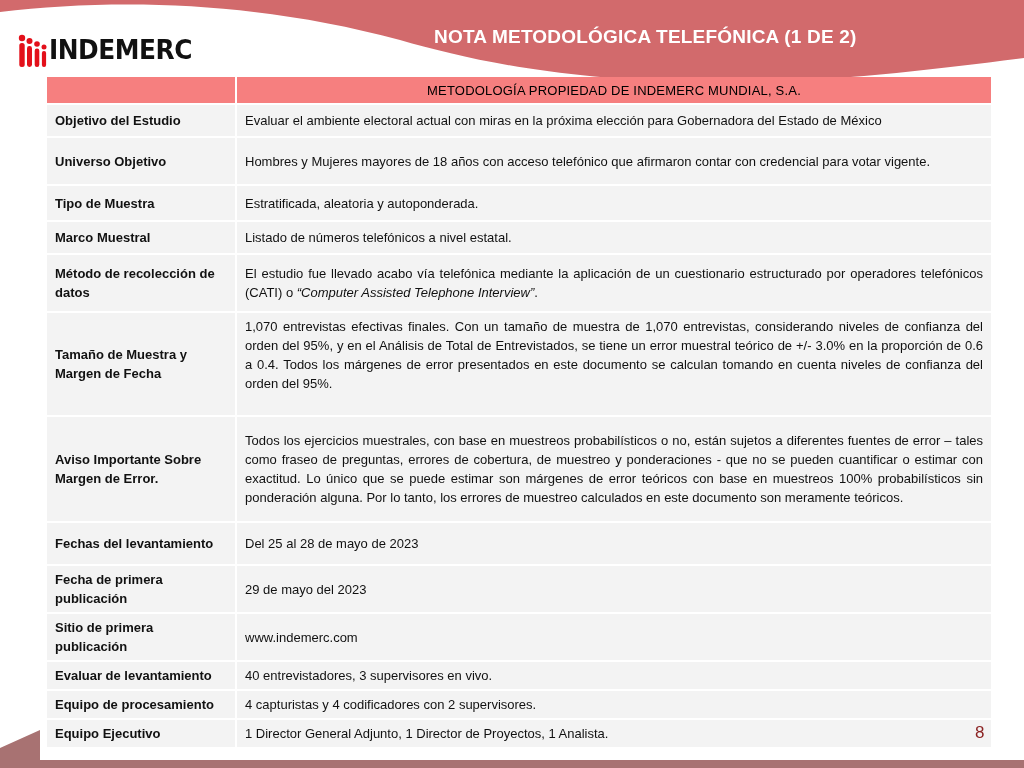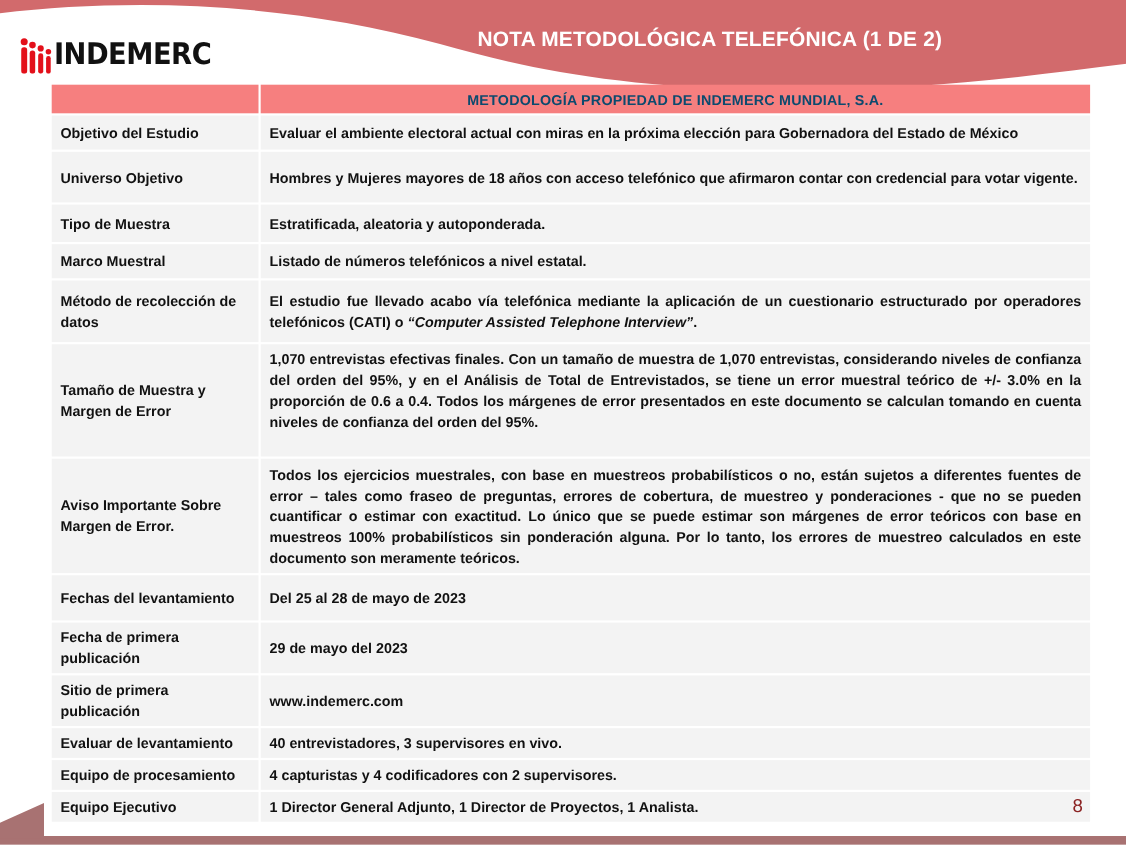--- a/index.html
+++ b/index.html
@@ -23,26 +23,26 @@
     }
     .page-title {
       position: absolute; left: 434px; top: 26px; z-index: 2;
       color: #ffffff; font-weight: bold; font-size: 19px; letter-spacing: 0.2px;
     }
     .table-wrap {
       position: absolute; left: 47px; top: 77px; width: 948px; z-index: 3;
     }
     table { border-collapse: separate; border-spacing: 2px; width: 100%; margin: -2px; }
     th {
-      background: #f67f7f; color: #0c4a6e; font-weight: bold; font-size: 13px;
+      background: #f67f7f; color: #000000; font-weight: normal; font-size: 13px;
       height: 26px; padding: 0 8px; text-align: center; letter-spacing: 0.2px;
     }
     td {
       background: #f3f3f3; font-size: 13px; line-height: 19px;
-      padding: 0 8px; vertical-align: middle; font-weight: bold;
+      padding: 0 8px; vertical-align: middle;
     }
     td.label { font-weight: bold; width: 172px; }
     td.value { text-align: justify; }
     .page-number {
       position: absolute; left: 975px; top: 723px; z-index: 4;
       color: #8b2323; font-size: 17px;
     }
   </style>
 </head>
 <body>
@@ -96,21 +96,21 @@
       </tr>
       <tr style="height:31px">
         <td class="label">Marco Muestral</td>
         <td class="value">Listado de números telefónicos a nivel  estatal.</td>
       </tr>
       <tr style="height:56px">
         <td class="label">Método de recolección de datos</td>
         <td class="value"><span>El estudio fue llevado acabo vía telefónica mediante la aplicación de un cuestionario estructurado por operadores telefónicos (CATI) o </span><em>“Computer Assisted Telephone Interview”</em><span>.</span></td>
       </tr>
       <tr style="height:102px">
-        <td class="label">Tamaño de Muestra y Margen de Error</td>
+        <td class="label">Tamaño de Muestra y Margen de Fecha</td>
         <td class="value" style="vertical-align:top;padding-top:4px">1,070 entrevistas efectivas finales. Con un tamaño de muestra de 1,070 entrevistas, considerando niveles de confianza del  orden del 95%, y en el Análisis de Total de Entrevistados, se tiene un error muestral teórico de +/- 3.0% en la proporción de 0.6 a 0.4. Todos los márgenes de error presentados en este documento se calculan tomando en cuenta niveles de confianza del orden del 95%.</td>
       </tr>
       <tr style="height:104px">
         <td class="label">Aviso Importante Sobre Margen de Error.</td>
         <td class="value">Todos los ejercicios muestrales, con base en muestreos probabilísticos o no, están sujetos a diferentes fuentes de error – tales como fraseo de preguntas, errores de cobertura, de muestreo y ponderaciones - que no se pueden cuantificar o estimar con exactitud. Lo único que se puede estimar son márgenes de error teóricos con base en muestreos 100% probabilísticos sin ponderación alguna. Por lo tanto, los errores de muestreo calculados en este documento son meramente teóricos.</td>
       </tr>
       <tr style="height:41px">
         <td class="label">Fechas del levantamiento</td>
         <td class="value">Del 25 al 28 de mayo de 2023</td>
       </tr>

